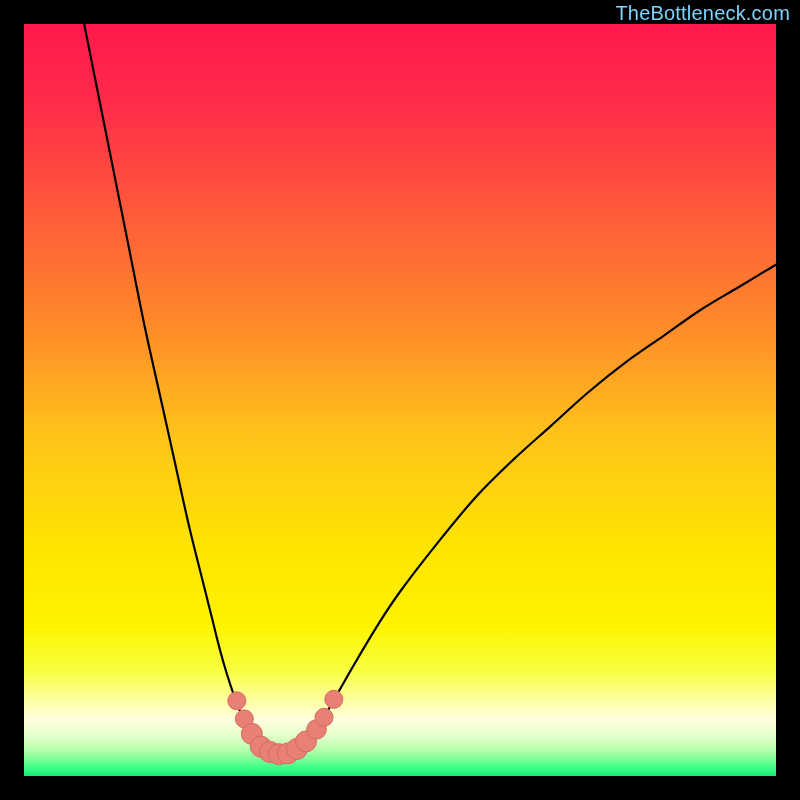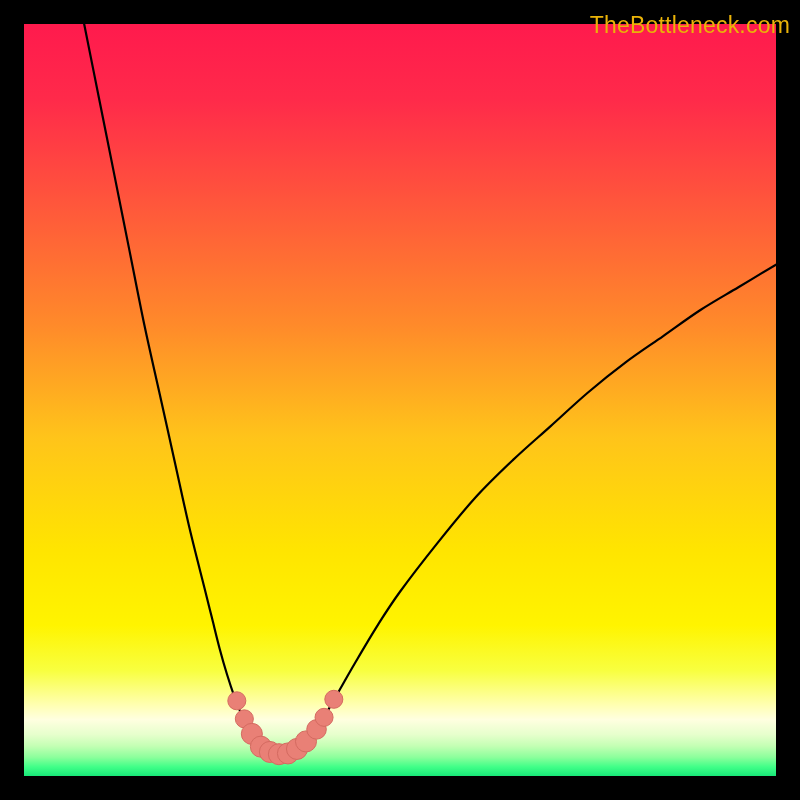--- a/index.html
+++ b/index.html
@@ -22,24 +22,24 @@
   .plot-area {
     position: absolute;
     left: 0;
     top: 0;
     width: 752px;
     height: 752px;
     overflow: hidden;
   }
   .watermark {
     position: absolute;
-    top: 12px;
+    top: 2px;
     right: 10px;
-    color: #eab308;
-    font-size: 23px;
+    color: #7dd3fc;
+    font-size: 20px;
     font-weight: 500;
     letter-spacing: 0.2px;
     z-index: 20;
   }
   svg.curves {
     position: absolute;
     left: 0;
     top: 0;
     width: 752px;
     height: 752px;

